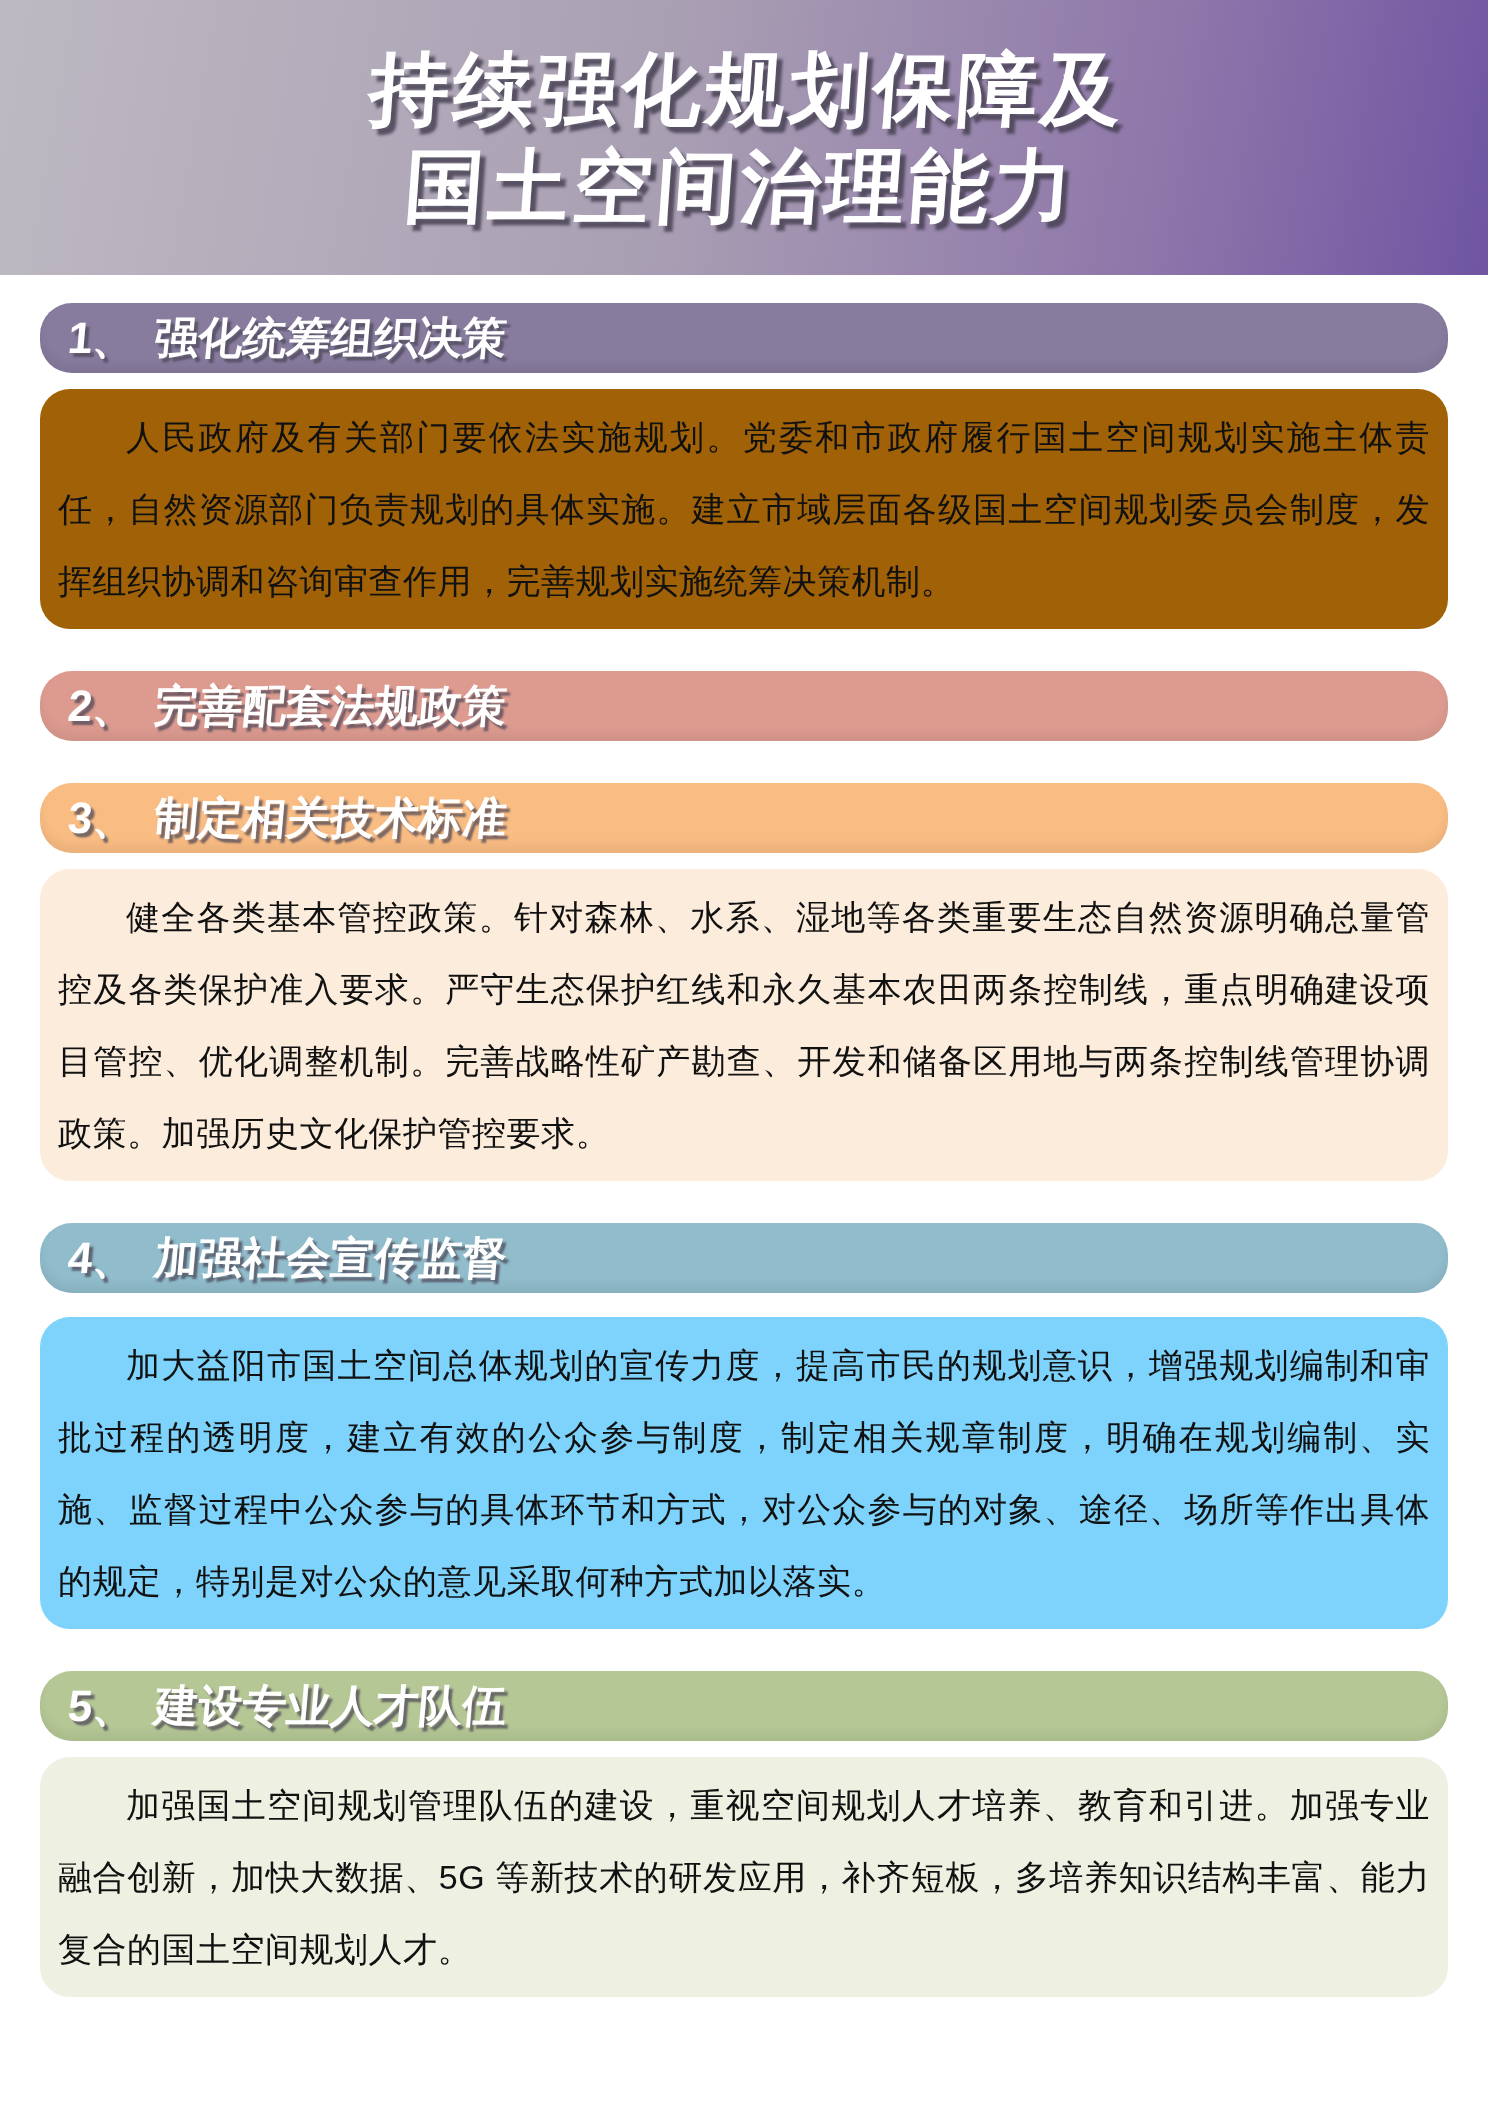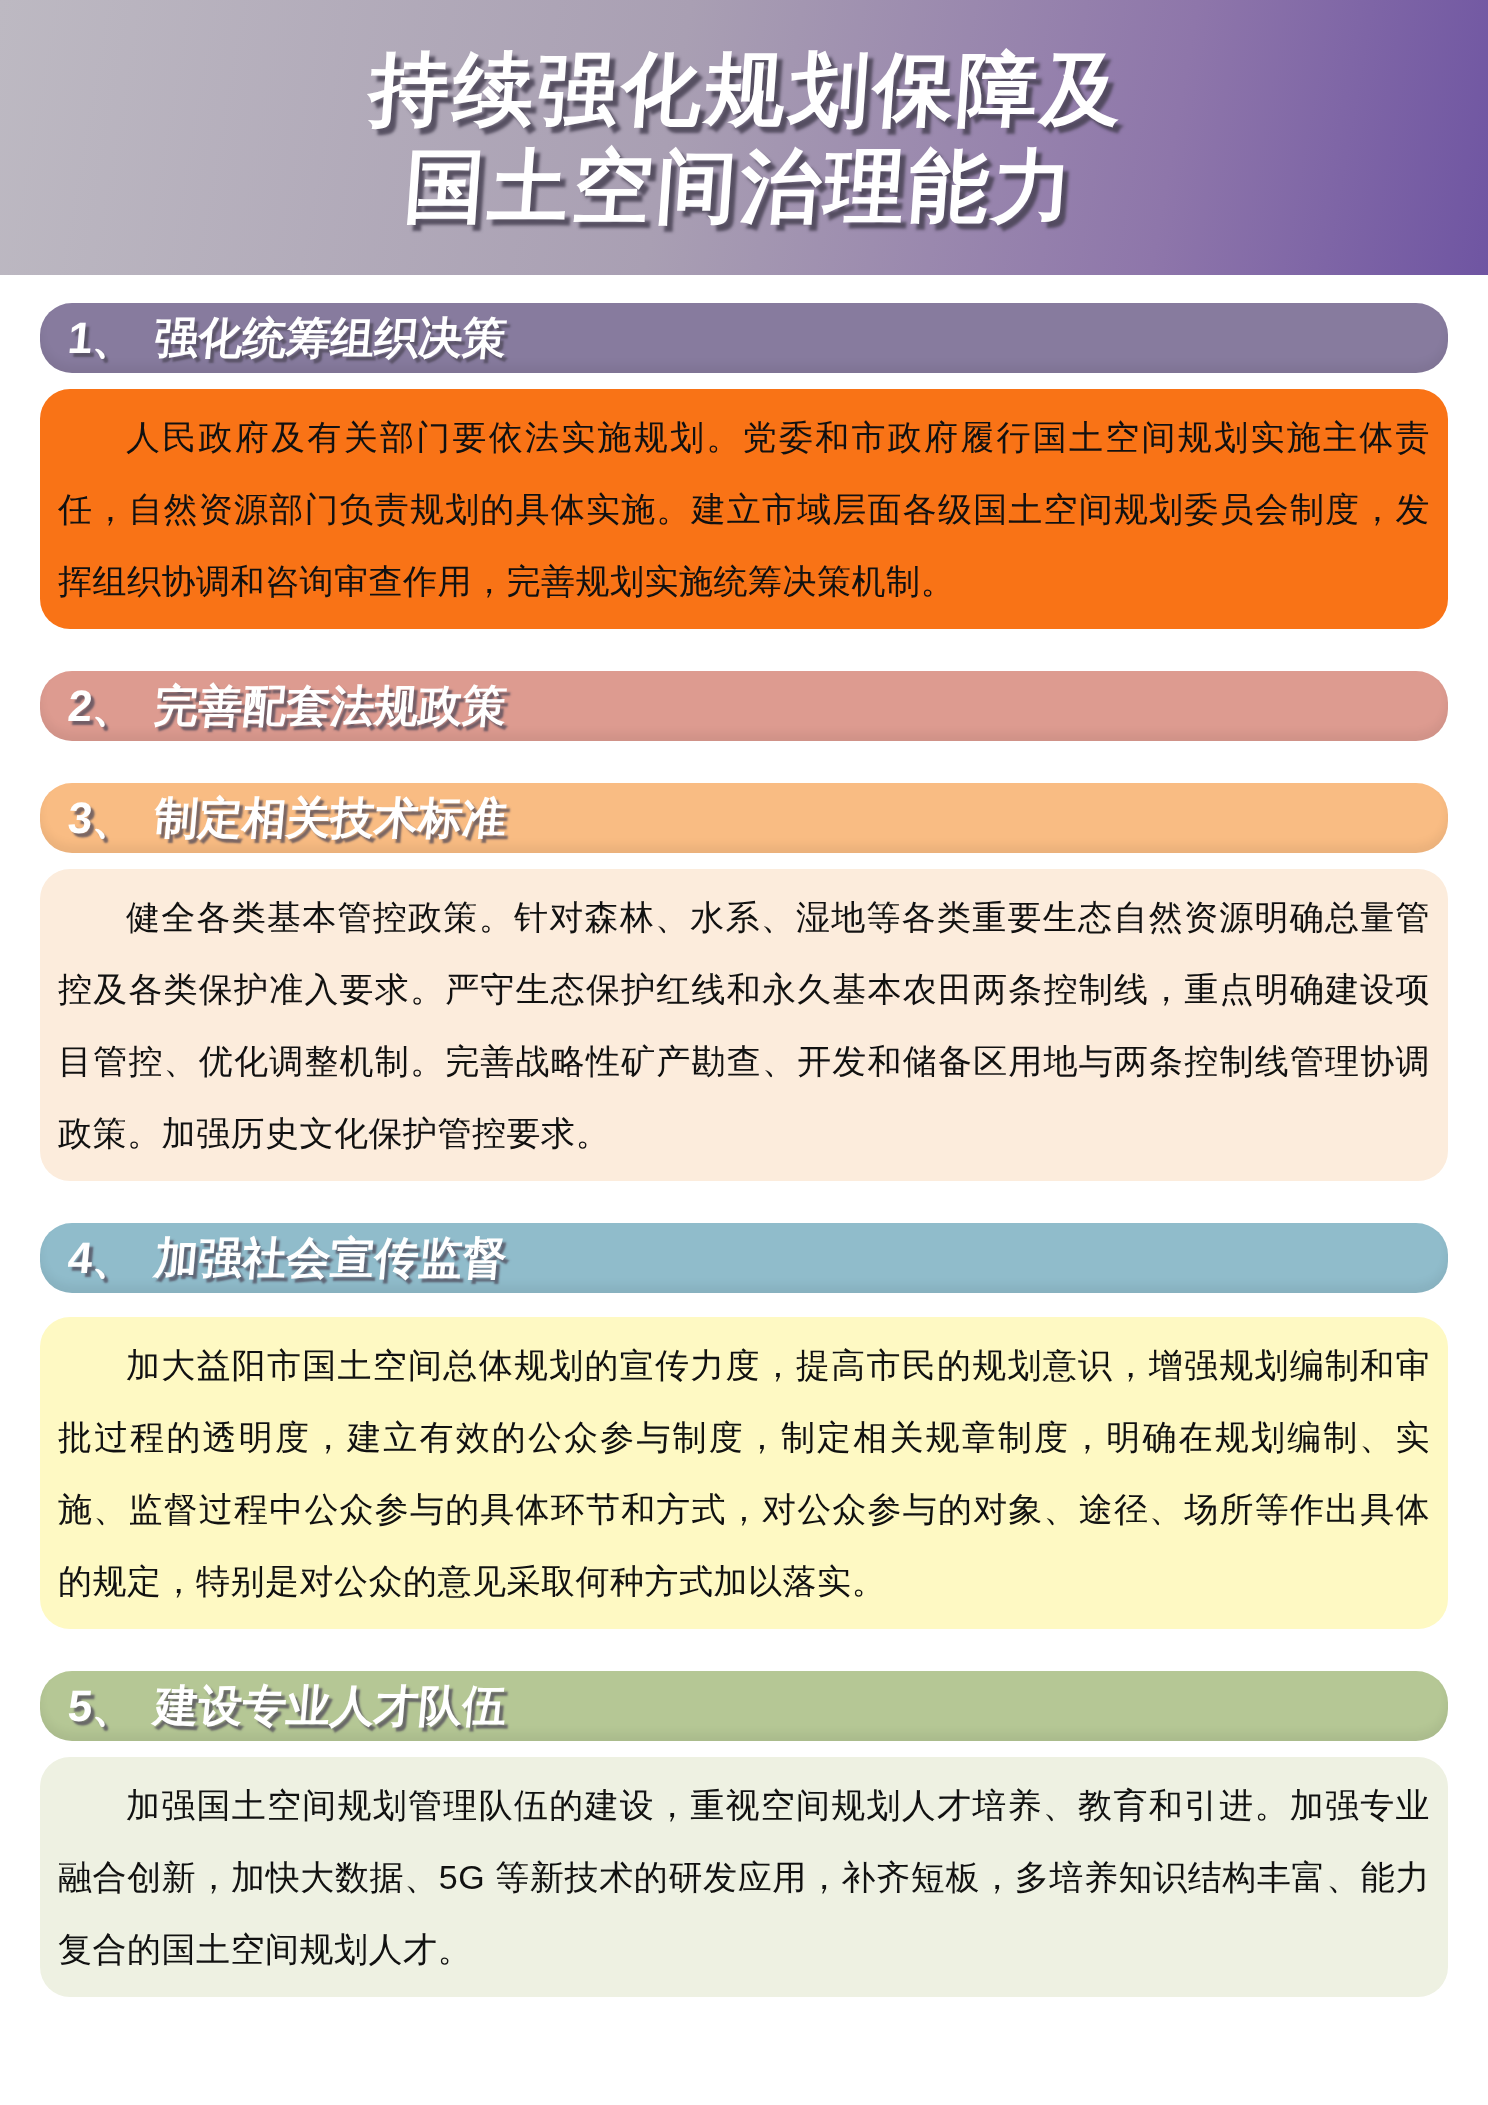--- a/index.html
+++ b/index.html
@@ -95,21 +95,21 @@
   </div>
 
   <div class="content">
 
     <section class="sec">
       <div class="sec-header" style="background: rgb(135, 123, 158);">
         <span class="sec-header-inner">
           <span class="sec-num">1、</span><span>强化统筹组织决策</span>
         </span>
       </div>
-      <div class="sec-body" style="background: #f97316;">
+      <div class="sec-body" style="background: #a16207;">
         <p class="sec-text">人民政府及有关部门要依法实施规划。党委和市政府履行国土空间规划实施主体责任，自然资源部门负责规划的具体实施。建立市域层面各级国土空间规划委员会制度，发挥组织协调和咨询审查作用，完善规划实施统筹决策机制。</p>
       </div>
     </section>
 
     <section class="sec">
       <div class="sec-header" style="background: rgb(221, 155, 144);">
         <span class="sec-header-inner">
           <span class="sec-num">2、</span><span>完善配套法规政策</span>
         </span>
       </div>
@@ -125,21 +125,21 @@
         <p class="sec-text">健全各类基本管控政策。针对森林、水系、湿地等各类重要生态自然资源明确总量管控及各类保护准入要求。严守生态保护红线和永久基本农田两条控制线，重点明确建设项目管控、优化调整机制。完善战略性矿产勘查、开发和储备区用地与两条控制线管理协调政策。加强历史文化保护管控要求。</p>
       </div>
     </section>
 
     <section class="sec">
       <div class="sec-header" style="background: rgb(144, 188, 203);">
         <span class="sec-header-inner">
           <span class="sec-num">4、</span><span>加强社会宣传监督</span>
         </span>
       </div>
-      <div class="sec-body" style="background: #fef9c3; margin-top: 24px;">
+      <div class="sec-body" style="background: #7dd3fc; margin-top: 24px;">
         <p class="sec-text">加大益阳市国土空间总体规划的宣传力度，提高市民的规划意识，增强规划编制和审批过程的透明度，建立有效的公众参与制度，制定相关规章制度，明确在规划编制、实施、监督过程中公众参与的具体环节和方式，对公众参与的对象、途径、场所等作出具体的规定，特别是对公众的意见采取何种方式加以落实。</p>
       </div>
     </section>
 
     <section class="sec">
       <div class="sec-header" style="background: rgb(181, 199, 149);">
         <span class="sec-header-inner">
           <span class="sec-num">5、</span><span>建设专业人才队伍</span>
         </span>
       </div>

